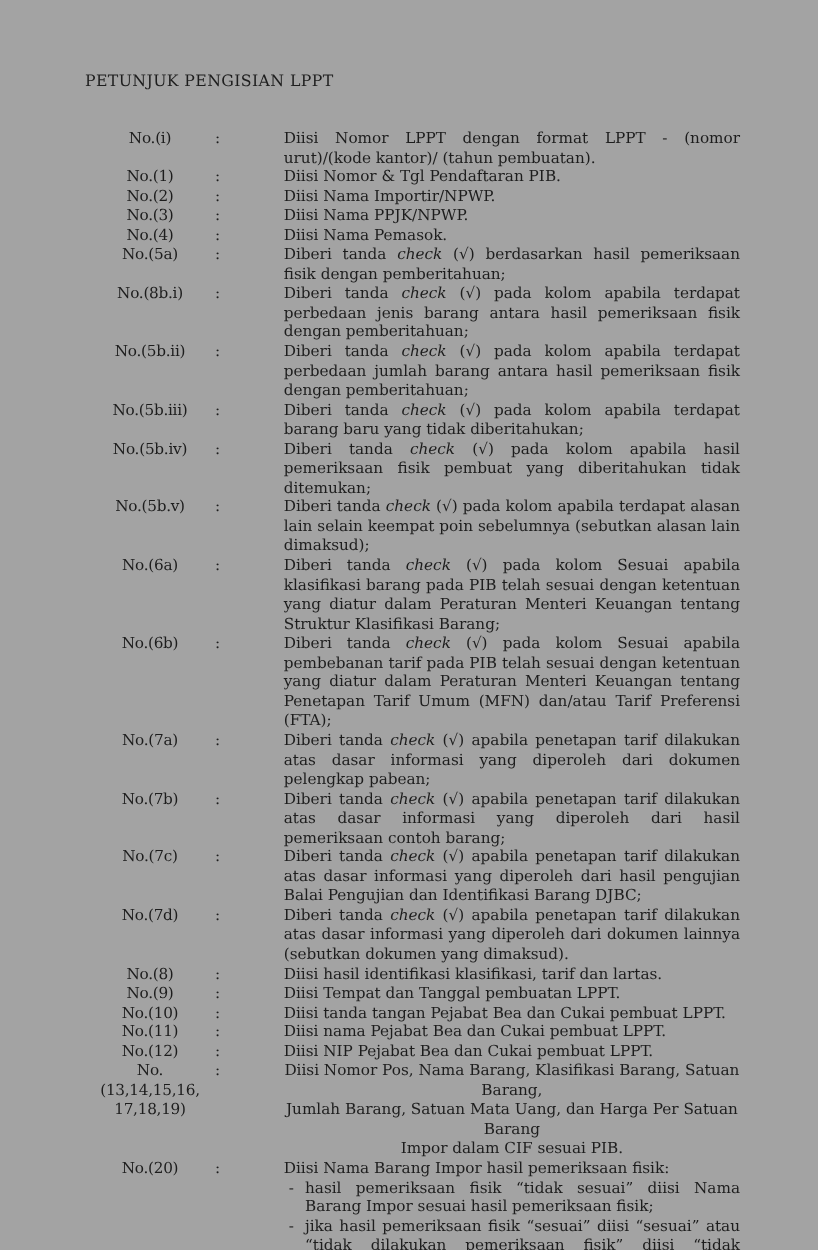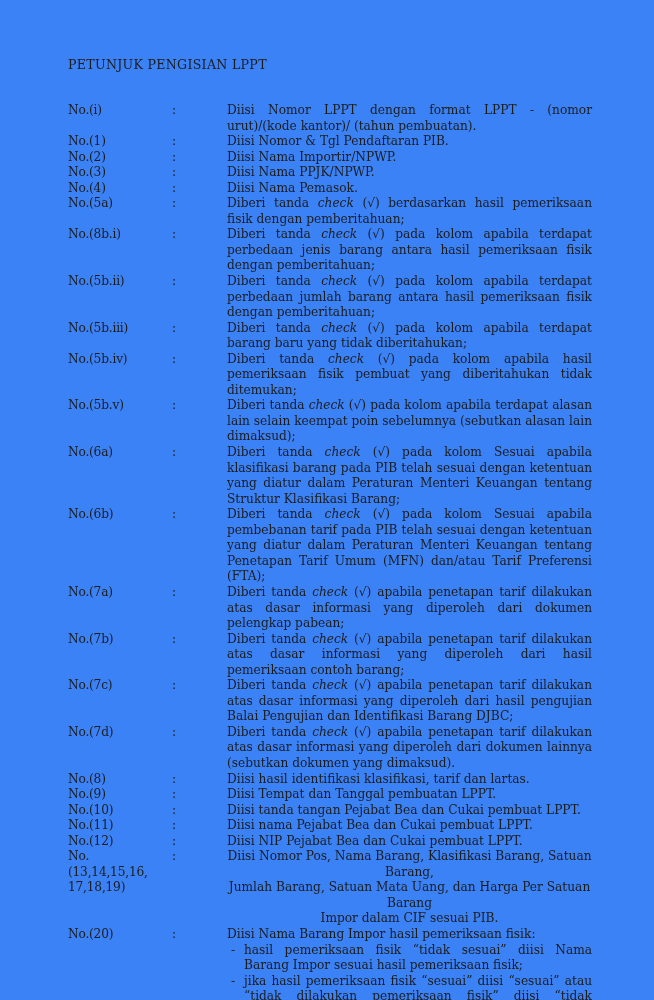--- a/index.html
+++ b/index.html
@@ -13,39 +13,40 @@
     position: relative;
     font-family: "DejaVu Serif", "Liberation Serif", serif;
     color: #1d1d1d;
     overflow: hidden;
   }
   .page {
     position: absolute;
     inset: 0;
     box-sizing: border-box;
     padding: 57px 62px 0 68px;
-    background: #3b82f6;
+    background: #a3a3a3;
   }
   .doc-title {
     font-size: 12.6px;
     line-height: 15px;
     letter-spacing: 0.3px;
     margin: 0 0 31px 0;
     font-weight: normal;
   }
   .list { }
   .row {
     display: flex;
     font-size: 12.2px;
     line-height: 15.55px;
   }
   .label {
     flex: 0 0 104px;
     white-space: pre-line;
     letter-spacing: -0.2px;
+    text-align: center;
   }
   .colon {
     flex: 0 0 16px;
   }
   .text {
     flex: 1 1 auto;
     text-align: justify;
     margin-left: 39px;
   }
   .text.ragged {

